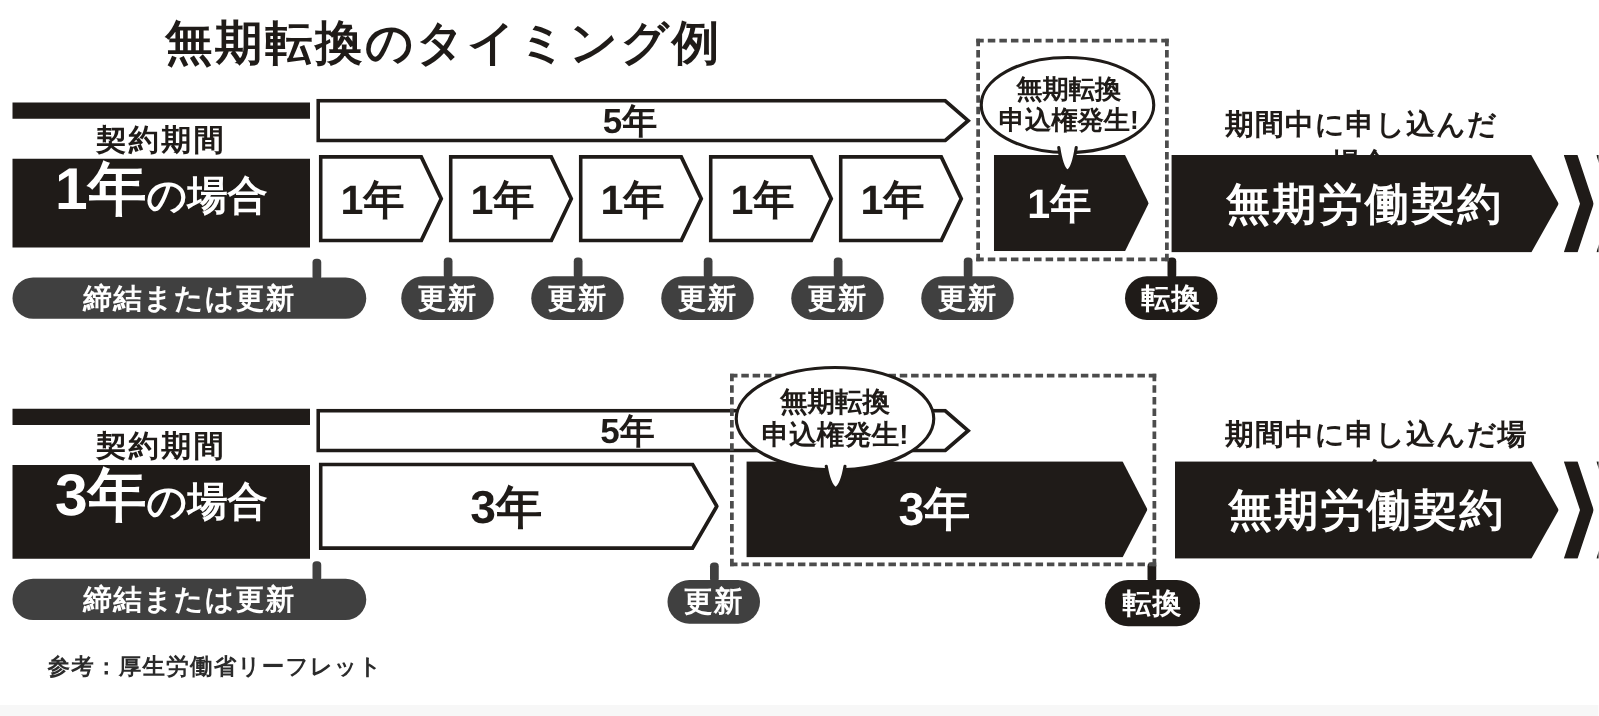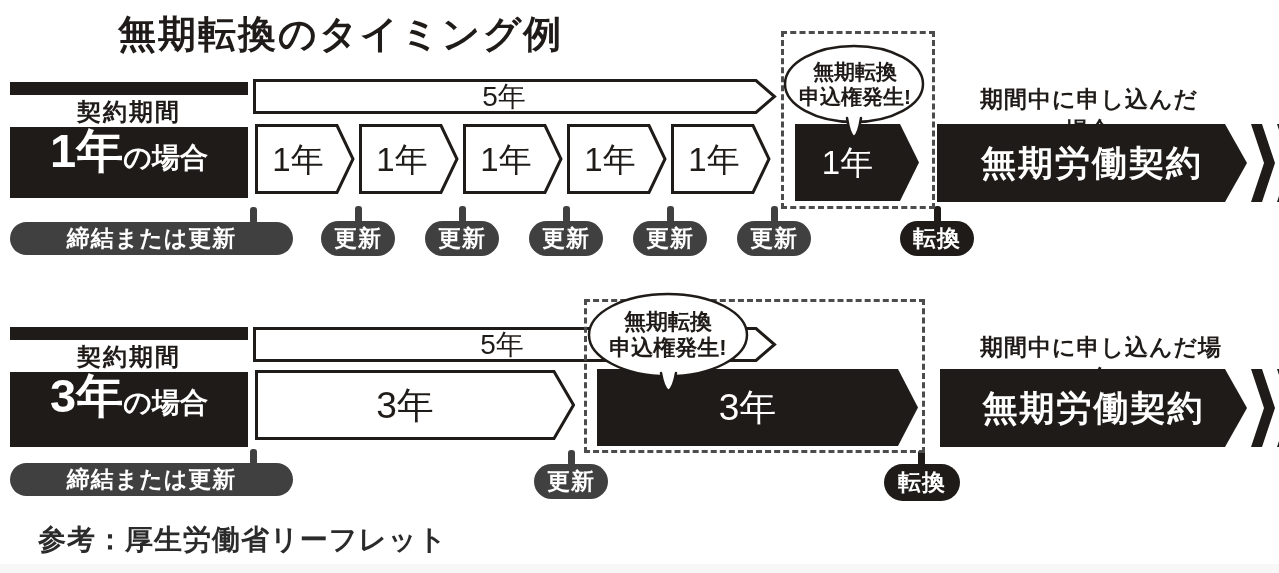--- a/index.html
+++ b/index.html
@@ -6,44 +6,44 @@
   #canvas{
     position:relative;width:1279px;height:573px;background:#fff;overflow:hidden;
     font-family:"Liberation Sans","DejaVu Sans",sans-serif;color:#1f1b18;
   }
   .abs{position:absolute;}
   .flexc{display:flex;align-items:center;justify-content:center;}
   .ink{background:#1f1b18;}
   .graybg{background:#404040;}
   .pill{border-radius:18px;color:#fff;font-weight:700;font-size:23px;display:flex;align-items:center;justify-content:center;letter-spacing:1px;}
   .tick{width:7px;border-radius:3px;}
-  .arrow-label{position:absolute;inset:0;display:flex;align-items:center;justify-content:center;font-weight:400;line-height:1;}
+  .arrow-label{position:absolute;inset:0;display:flex;align-items:center;justify-content:center;font-weight:700;line-height:1;}
   .seg-label{font-size:33px;padding-right:14px;}
   .span-label{font-size:28px;padding-right:22px;}
   .white-txt{color:#fff;}
   .dashed-box{border:3px dashed #4c4c4c;z-index:2;}
   .bubble-wrap{z-index:3;}
   .bubble-text{position:absolute;left:0;right:0;text-align:center;font-weight:700;font-size:21px;line-height:25px;color:#1f1b18;}
   .note{font-weight:700;font-size:23px;text-align:center;letter-spacing:1px;}
   .bar-body{position:absolute;top:0;bottom:0;background:#1f1b18;}
   .bar-stripe{position:absolute;top:0;bottom:0;width:24px;background:#1f1b18;
     clip-path:polygon(0 0,11px 0,100% 50%,11px 100%,0 100%,13px 50%);}
   .bar-label{position:absolute;top:0;bottom:0;display:flex;align-items:center;justify-content:center;color:#fff;font-weight:700;font-size:35px;letter-spacing:2px;padding-right:22px;}
   .contract-label{font-weight:700;font-size:24px;text-align:center;letter-spacing:2px;}
   .case-box{display:flex;align-items:baseline;justify-content:center;color:#fff;font-weight:700;}
   .case-main{font-size:47px;line-height:1;}
-  .case-suffix{font-size:28px;line-height:1;}
+  .case-suffix{font-size:32px;line-height:1;}
   svg{display:block;}
 </style>
 </head>
 <body>
 
 <div id="canvas">
 
-  <div class="abs" style="left:118px;top:9px;font-weight:800;font-size:38px;letter-spacing:2px;">無期転換のタイミング例</div>
+  <div class="abs" style="left:132px;top:9px;font-weight:800;font-size:38px;letter-spacing:2px;">無期転換のタイミング例</div>
 
   <div>
 
     <div class="abs ink" style="left:10px;top:82px;width:238px;height:13px;"></div>
     <div class="abs contract-label" style="left:10px;top:96px;width:238px;">契約期間</div>
     <div class="abs ink case-box" style="left:10px;top:127px;width:238px;height:71px;">
       <span class="case-main">1年</span>
       <span class="case-suffix">の場合</span>
     </div>
     <div class="abs tick graybg" style="left:250px;top:207px;height:17px;"></div>
@@ -174,17 +174,17 @@
       <div class="bar-stripe" style="left:337px;"></div>
       <div class="bar-label" style="left:0;width:307px;">無期労働契約</div>
     </div>
 
     <div class="abs tick graybg" style="left:568px;top:450px;height:16px;"></div>
     <div class="abs pill graybg" style="left:534px;top:464px;width:74px;height:35px;">更新</div>
     <div class="abs tick ink" style="left:918px;top:450px;height:16px;"></div>
     <div class="abs pill ink" style="left:884px;top:464px;width:76px;height:37px;border-radius:19px;">転換</div>
   </div>
 
-  <div class="abs" style="left:38px;top:521px;font-size:28px;font-weight:600;letter-spacing:1px;color:#2b2b2b;">参考：厚生労働省リーフレット</div>
+  <div class="abs" style="left:38px;top:521px;font-size:18px;font-weight:600;letter-spacing:1px;color:#2b2b2b;">参考：厚生労働省リーフレット</div>
 
   <div class="abs" style="left:0;top:564px;width:1279px;height:9px;background:#f7f7f7;"></div>
 
 </div>
 
 </body></html>

